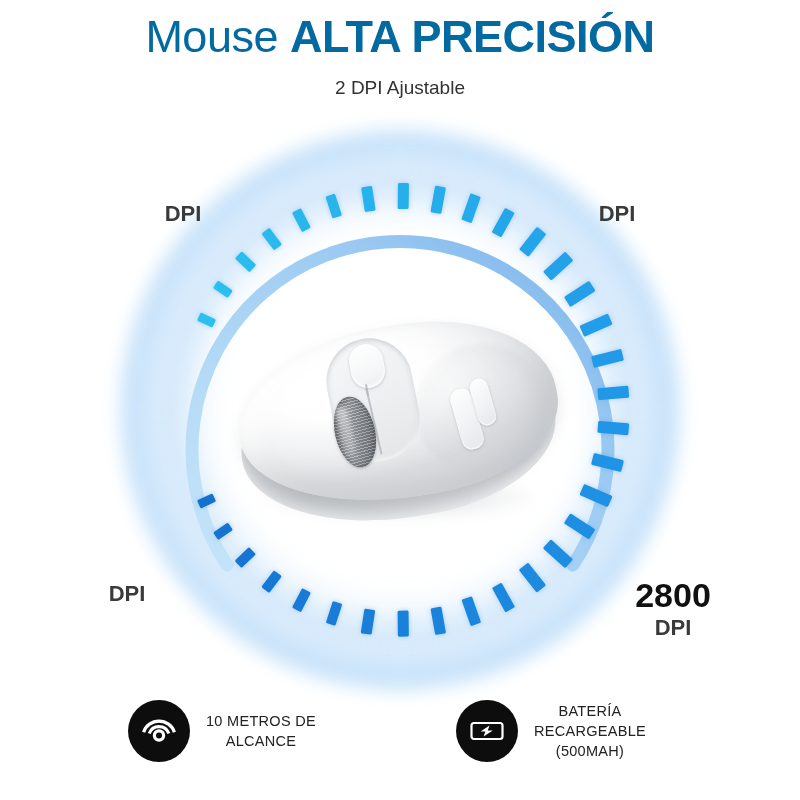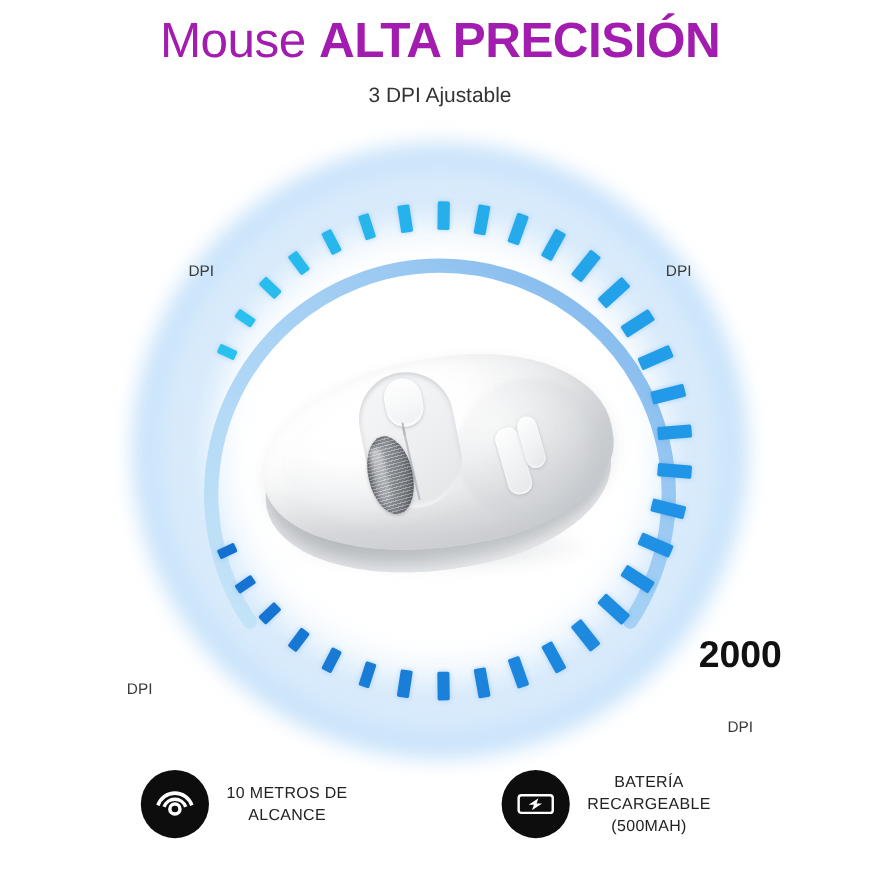--- a/index.html
+++ b/index.html
@@ -24,21 +24,21 @@
     width: 800px;
     text-align: center;
   }
   .title {
     margin: 0;
     padding-top: 8px;
     font-size: 45px;
     line-height: 58px;
     letter-spacing: -0.5px;
     white-space: nowrap;
-    color: #a21caf;
+    color: #0369a1;
   }
   .title .thin {
     font-weight: 300;
   }
   .title .bold {
     font-weight: 700;
   }
   .subtitle {
     margin: 0;
     padding-top: 10px;
@@ -323,26 +323,25 @@
     line-height: 1;
   }
   .dpi-label .val {
     font-size: 34px;
     font-weight: 700;
     letter-spacing: 0px;
     color: #111111;
     display: block;
   }
   .dpi-label .unit {
-    font-size: 14px;
-    font-weight: 400;
+    font-size: 22px;
+    font-weight: 700;
     color: #3a3a3a;
     display: block;
     padding-top: 5px;
-    margin-top: 36px;
   }
   #dpi-1200 { left: 128px; top: 198px; width: 110px; }
   #dpi-1600 { left: 562px; top: 198px; width: 110px; }
   #dpi-800  { left: 72px;  top: 578px; width: 110px; }
   #dpi-2400 { left: 618px; top: 578px; width: 110px; }
 
   
   .features {
     position: absolute;
     left: 0;
@@ -377,21 +376,21 @@
     color: #222222;
     text-align: center;
     white-space: pre-line;
   }
 </style>
 </head>
 <body>
 
 <div class="header">
   <h1 class="title"><span class="thin">Mouse </span><span class="bold">ALTA PRECISIÓN</span></h1>
-  <p class="subtitle">3 DPI Ajustable</p>
+  <p class="subtitle">2 DPI Ajustable</p>
 </div>
 
 <div class="stage">
 
   <div class="glow"></div>
   <div class="glow inner"></div>
 
   <div class="band">
     <svg width="470" height="470" viewBox="0 0 470 470" aria-hidden="true">
       <defs>
@@ -533,21 +532,21 @@
 <div class="dpi-label" id="dpi-1200">
   <span class="unit">DPI</span>
 </div>
 <div class="dpi-label" id="dpi-1600">
   <span class="unit">DPI</span>
 </div>
 <div class="dpi-label" id="dpi-800">
   <span class="unit">DPI</span>
 </div>
 <div class="dpi-label" id="dpi-2400">
-  <span class="val">2000</span>
+  <span class="val">2800</span>
   <span class="unit">DPI</span>
 </div>
 
 <div class="features">
 
   <div class="feature left">
     <div class="feature-icon">
       <svg width="40" height="40" viewBox="0 0 40 40" aria-hidden="true">
         <circle cx="20" cy="24.5" r="4.6" fill="none" stroke="#ffffff" stroke-width="3.2"></circle>
         <path d="M 10.2 22.5 A 10.4 10.4 0 0 1 29.8 22.5" fill="none" stroke="#ffffff" stroke-width="3.2" stroke-linecap="butt"></path>

